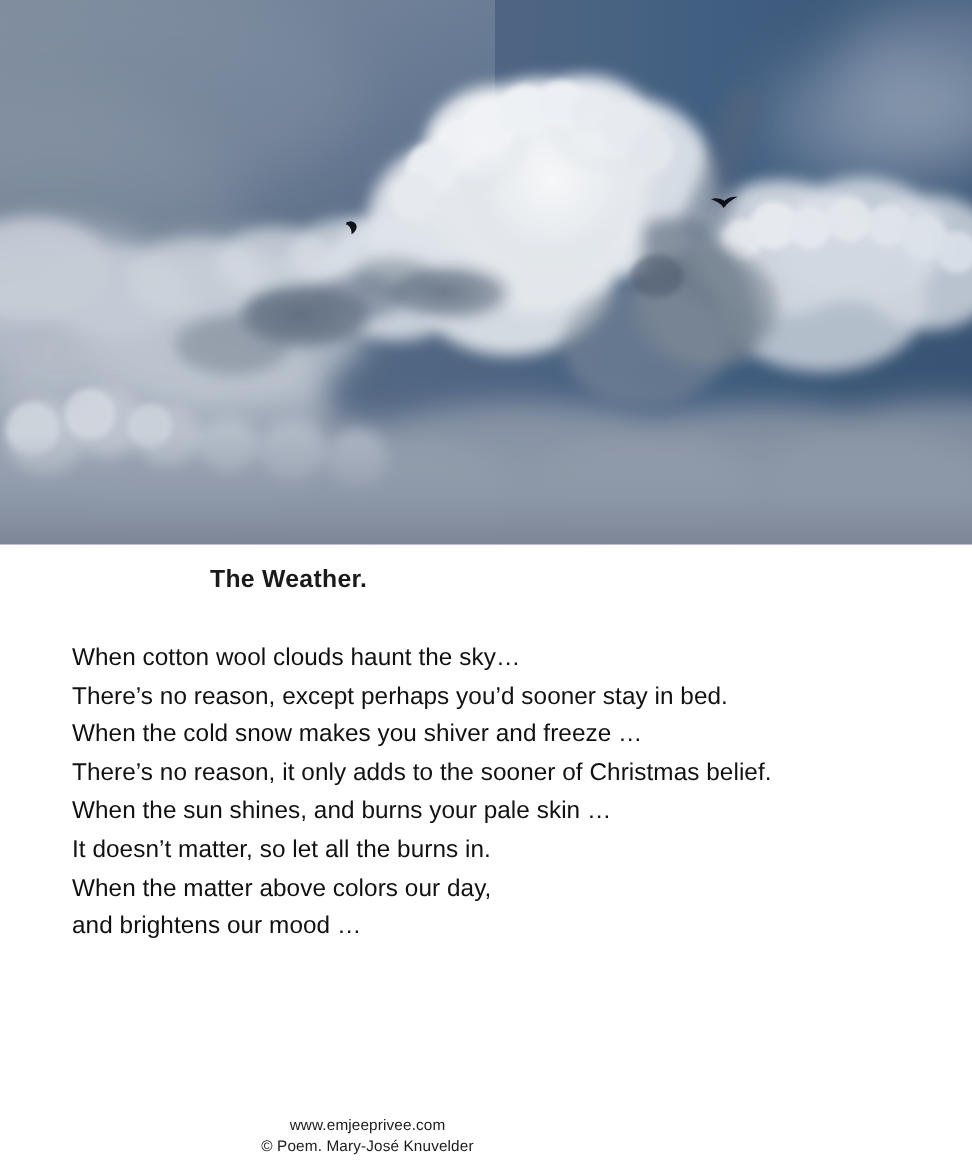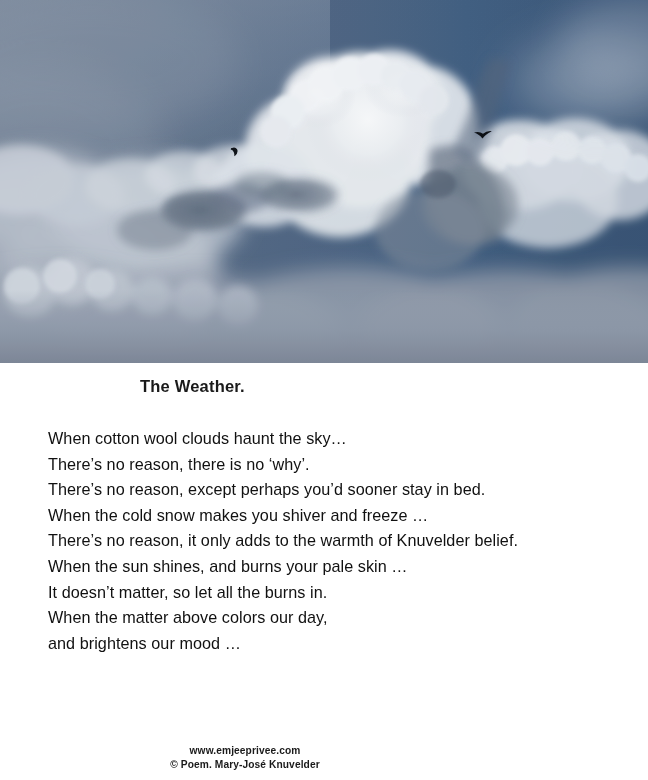--- a/index.html
+++ b/index.html
@@ -73,21 +73,21 @@
   }
   .footer {
     position: absolute;
     left: 0;
     top: 381px;
     width: 648px;
     text-align: center;
   }
   .footer-line {
     font-size: 10.2px;
-    font-weight: bold;
+    font-weight: normal;
     color: #1a1a1a;
     line-height: 14px;
     letter-spacing: 0.1px;
   }
   .footer-shift { padding-right: 158px; }
 </style>
 </head>
 <body>
 
 <div class="page">
@@ -273,24 +273,23 @@
       </g>
     </svg>
   </div>
 
   <div class="poem-area">
 
     <div class="poem-title">The Weather.</div>
 
     <div class="poem-body">
       <div class="poem-line">When cotton wool clouds haunt the sky…</div>
-      <div class="poem-line">There’s no reason, there is no ‘why’.</div>
       <div class="poem-line">There’s  no reason, except perhaps you’d sooner stay in bed.</div>
       <div class="poem-line">When the cold snow makes you shiver and freeze …</div>
-      <div class="poem-line">There’s no reason, it only adds to the warmth of Knuvelder belief.</div>
+      <div class="poem-line">There’s no reason, it only adds to the sooner of Christmas belief.</div>
       <div class="poem-line">When the sun shines, and burns your pale skin …</div>
       <div class="poem-line">It doesn’t matter, so let all the burns in.</div>
       <div class="poem-line">When the matter above colors our day,</div>
       <div class="poem-line">and brightens our mood …</div>
       <div class="poem-line spacer"></div>
     </div>
 
     <div class="footer">
       <div class="footer-line footer-shift">www.emjeeprivee.com</div>
       <div class="footer-line footer-shift">© Poem. Mary-José Knuvelder</div>

